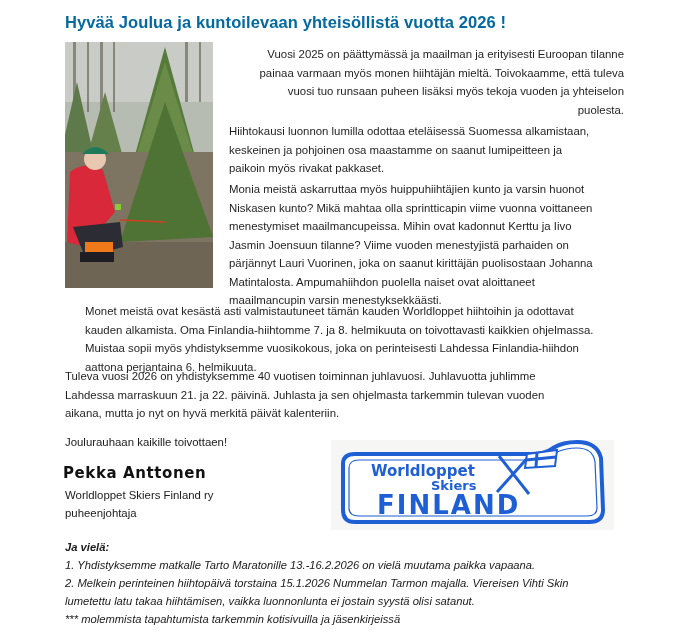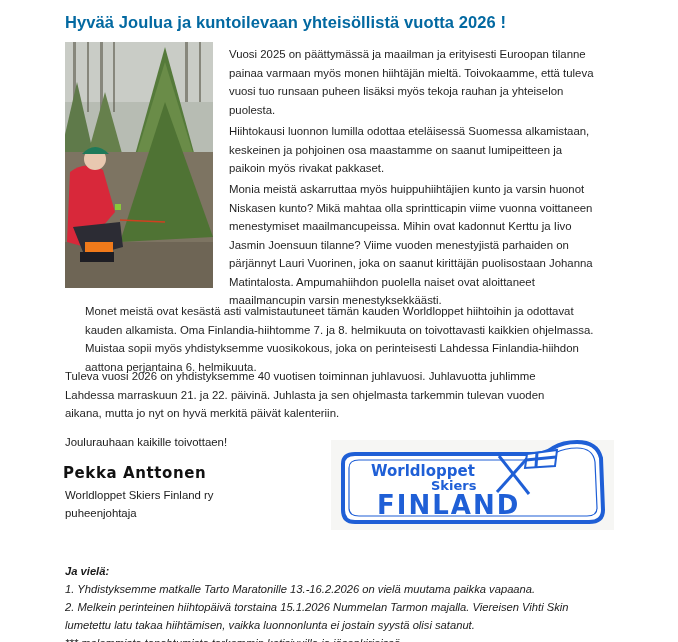--- a/index.html
+++ b/index.html
@@ -3,32 +3,32 @@
 <meta charset="utf-8">
 <style>
   html, body { margin: 0; padding: 0; background: #ffffff; }
   body { width: 678px; height: 642px; position: relative; overflow: hidden;
          font-family: "Liberation Sans", "DejaVu Sans", sans-serif; color: #1a1a1a; }
   .title { position: absolute; left: 65px; top: 13px; font-size: 16.5px; font-weight: bold;
            color: #0369a1; letter-spacing: 0.1px; white-space: nowrap; }
   .photo { position: absolute; left: 65px; top: 42px; width: 148px; height: 246px; overflow: hidden;
            background: #8a8f7a; }
   .p { position: absolute; font-size: 11.4px; line-height: 18.5px; margin: 0; color: #1f1f1f; }
-  .p1 { left: 229px; top: 45px; width: 395px; }
+  .p1 { left: 229px; top: 45px; width: 395px; text-align: right; }
   .p2 { left: 229px; top: 122px; width: 395px; }
   .p3 { left: 229px; top: 180px; width: 400px; }
   .p4 { left: 65px; top: 302px; width: 565px; margin-left: 20px; }
   .p5 { left: 65px; top: 367px; width: 565px; }
   .greet { position: absolute; left: 65px; top: 436px; font-size: 11.4px; }
   .sig { position: absolute; left: 63px; top: 464px; font-size: 15px; font-weight: bold;
          font-family: "DejaVu Sans", sans-serif; letter-spacing: 0.6px; color: #111; }
   .org { position: absolute; left: 65px; top: 486px; font-size: 11.4px; line-height: 18px; }
   .logo { position: absolute; left: 331px; top: 440px; width: 283px; height: 90px; background: #f6f6f4; text-align: right; }
   .extra { position: absolute; left: 65px; top: 538px; font-size: 11.2px; line-height: 18px; font-style: italic; width: 570px; }
-  .extra .hd { font-weight: bold; margin-top: 24px; }
+  .extra .hd { font-weight: bold; }
   .line { display: block; white-space: nowrap; }
 </style>
 </head>
 <body>
 
 <div class="title">Hyvää Joulua ja kuntoilevaan yhteisöllistä vuotta 2026 !</div>
 
 <div class="photo">
   <svg width="148" height="246" viewBox="0 0 148 246">
     <rect x="0" y="0" width="148" height="246" fill="#b7bcb3"></rect>
@@ -55,21 +55,21 @@
     <rect x="20" y="200" width="28" height="12" fill="#f07a1a"></rect>
     <rect x="15" y="210" width="34" height="10" fill="#1e1e24"></rect>
     <rect x="50" y="162" width="6" height="6" fill="#8ac83a"></rect>
     <line x1="55" y1="178" x2="100" y2="180" stroke="#d04020" stroke-width="1.5"></line>
   </svg>
 </div>
 
 <p class="p p1">
   <span class="line">Vuosi 2025 on päättymässä ja maailman ja erityisesti Euroopan tilanne</span>
   <span class="line">painaa varmaan myös monen hiihtäjän mieltä. Toivokaamme, että tuleva</span>
-  <span class="line">vuosi tuo runsaan puheen lisäksi myös tekoja rauhan ja yhteiselon</span>
+  <span class="line">vuosi tuo runsaan puheen lisäksi myös tekoja vuoden ja yhteiselon</span>
   <span class="line">puolesta.</span>
 </p>
 <p class="p p2">
   <span class="line">Hiihtokausi luonnon lumilla odottaa eteläisessä Suomessa alkamistaan,</span>
   <span class="line">keskeinen ja pohjoinen osa maastamme on saanut lumipeitteen ja</span>
   <span class="line">paikoin myös rivakat pakkaset.</span>
 </p>
 <p class="p p3">
   <span class="line">Monia meistä askarruttaa myös huippuhiihtäjien kunto ja varsin huonot</span>
   <span class="line">Niskasen kunto? Mikä mahtaa olla sprintticapin viime vuonna voittaneen</span>

